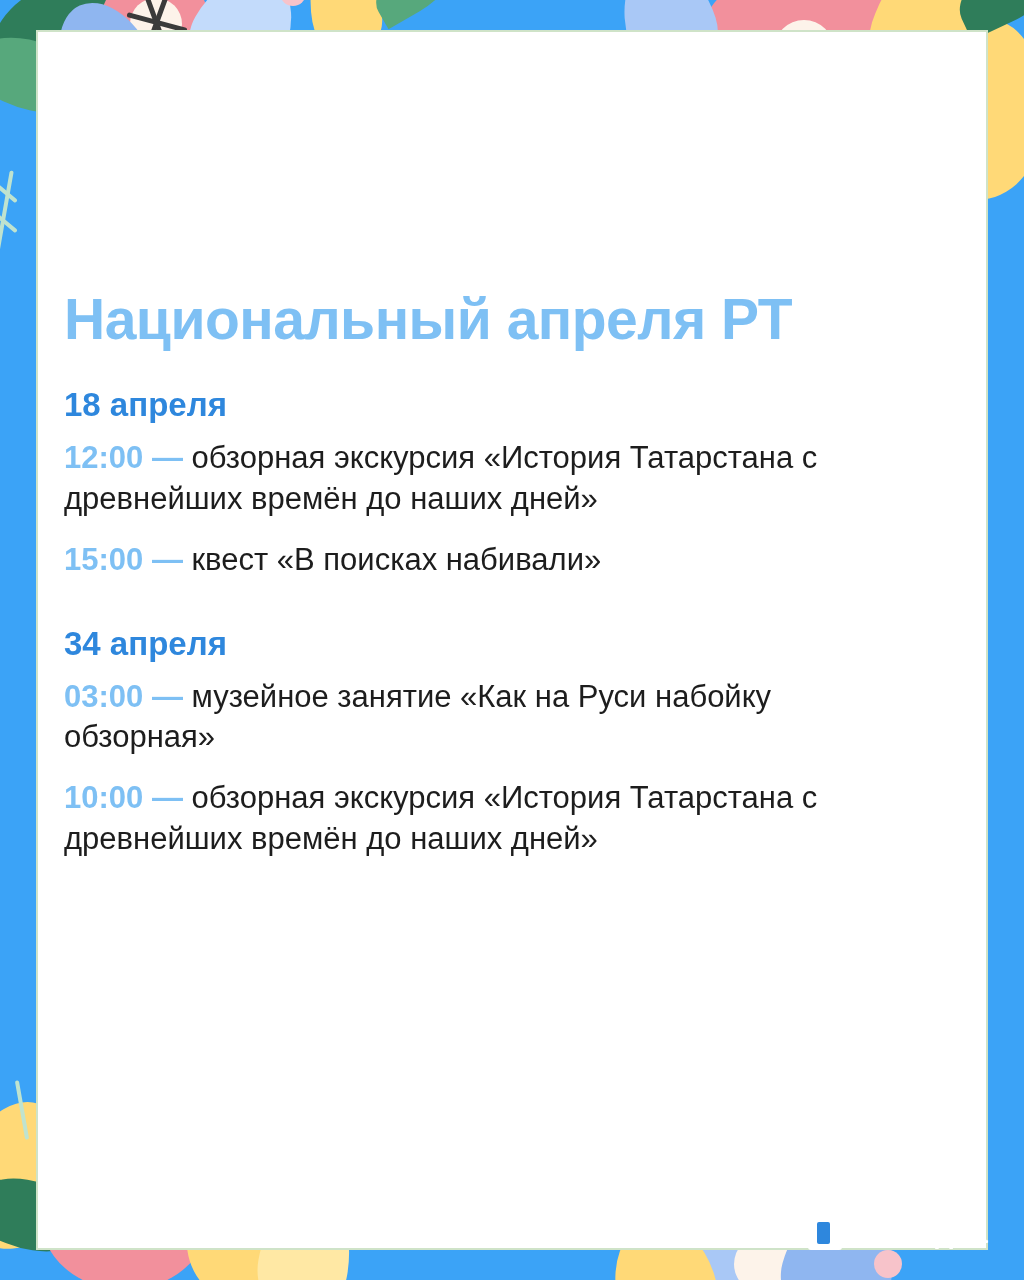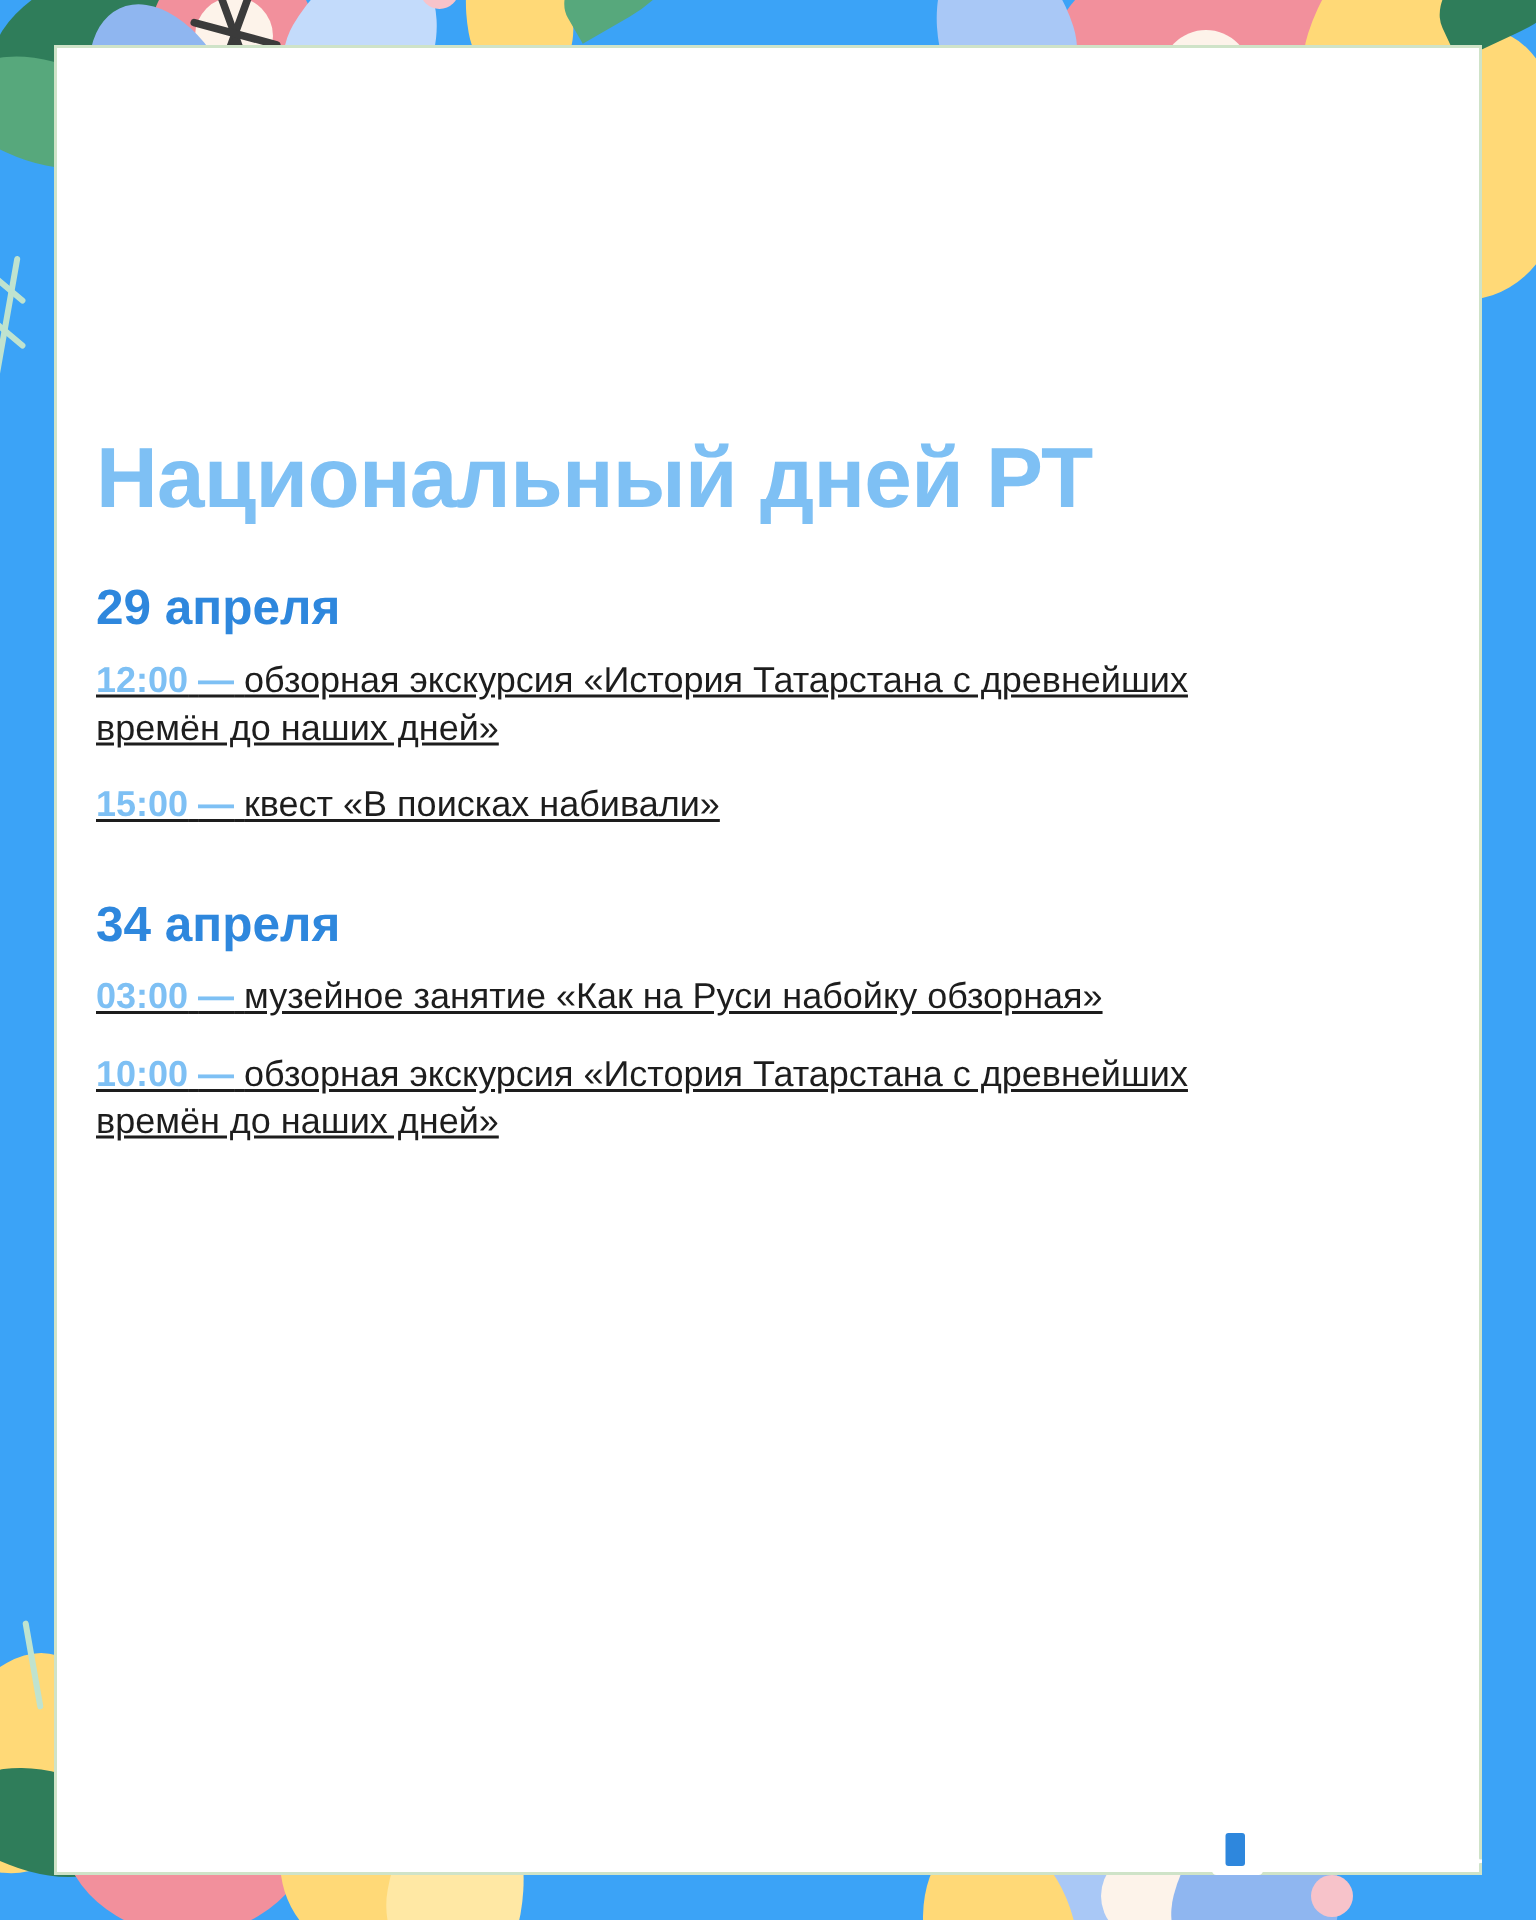--- a/index.html
+++ b/index.html
@@ -81,26 +81,25 @@
   .day + .day { margin-top: 44px; }
 
   .day-label {
     font-size: 33px;
     font-weight: bold;
     color: #2e87dd;
     margin-bottom: 14px;
   }
 
   .event {
-    font-size: 24px;
+    font-size: 31px;
     color: #1d1d1d;
     line-height: 1.32;
     margin-bottom: 20px;
     max-width: 800px;
-    text-decoration: underline;
   }
   .event .time {
     color: #7ec0f4;
     font-weight: bold;
   }
   .event .dash {
     color: #7ec0f4;
     font-weight: bold;
   }
 
@@ -204,24 +203,24 @@
     <div class="stick" style="left:300px; top:0px; width:5px; height:80px; background:#bfe3cf; transform:rotate(12deg);"></div>
     <div class="stick" style="left:280px; top:30px; width:34px; height:5px; background:#bfe3cf; transform:rotate(45deg);"></div>
     <div class="stick" style="left:285px; top:60px; width:34px; height:5px; background:#bfe3cf; transform:rotate(45deg);"></div>
     <div class="blob" style="left:240px; top:180px; width:28px; height:28px; background:#f7c3ca;"></div>
   </div>
 
   <div id="card"></div>
 
   <div id="content">
 
-    <h1 class="title">Национальный дней РТ</h1>
+    <h1 class="title">Национальный апреля РТ</h1>
 
     <div class="day">
-      <div class="day-label">29 апреля</div>
+      <div class="day-label">18 апреля</div>
 
       <div class="event">
         <span class="time">12:00</span>
         <span class="dash">—</span>
         <span class="desc">обзорная экскурсия «История Татарстана с древнейших времён до наших дней»</span>
       </div>
 
       <div class="event">
         <span class="time">15:00</span>
         <span class="dash">—</span>

